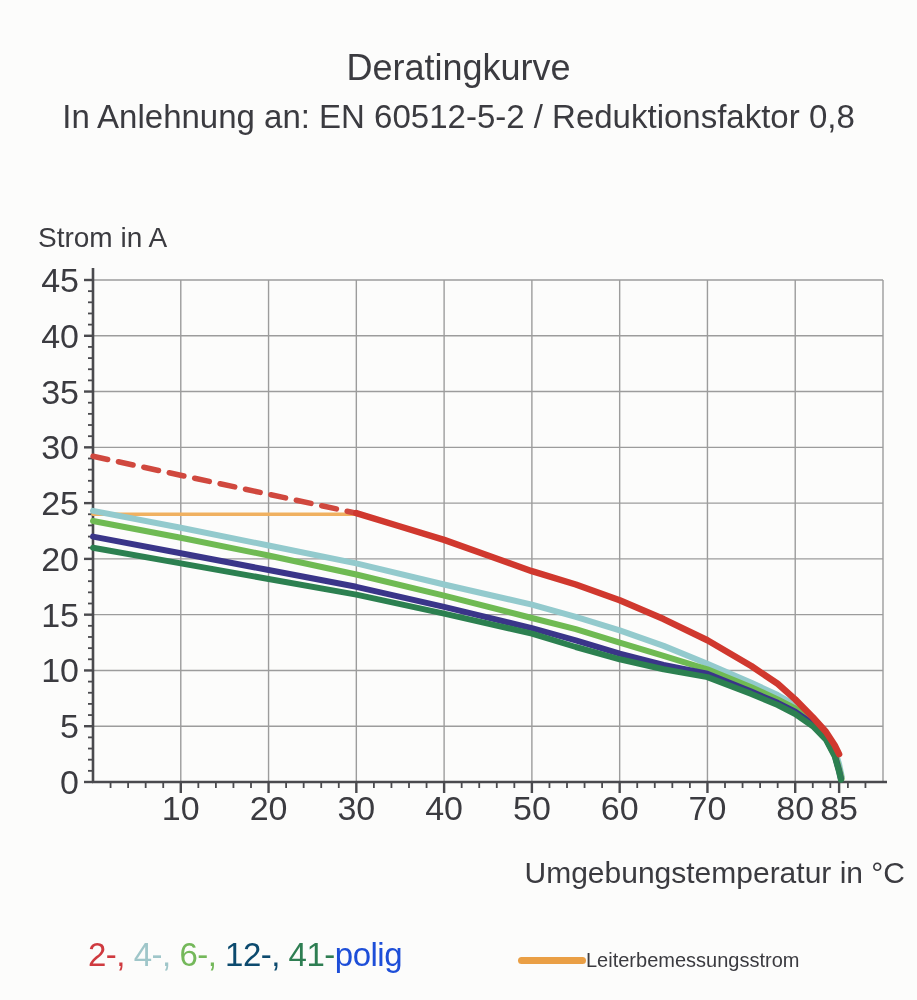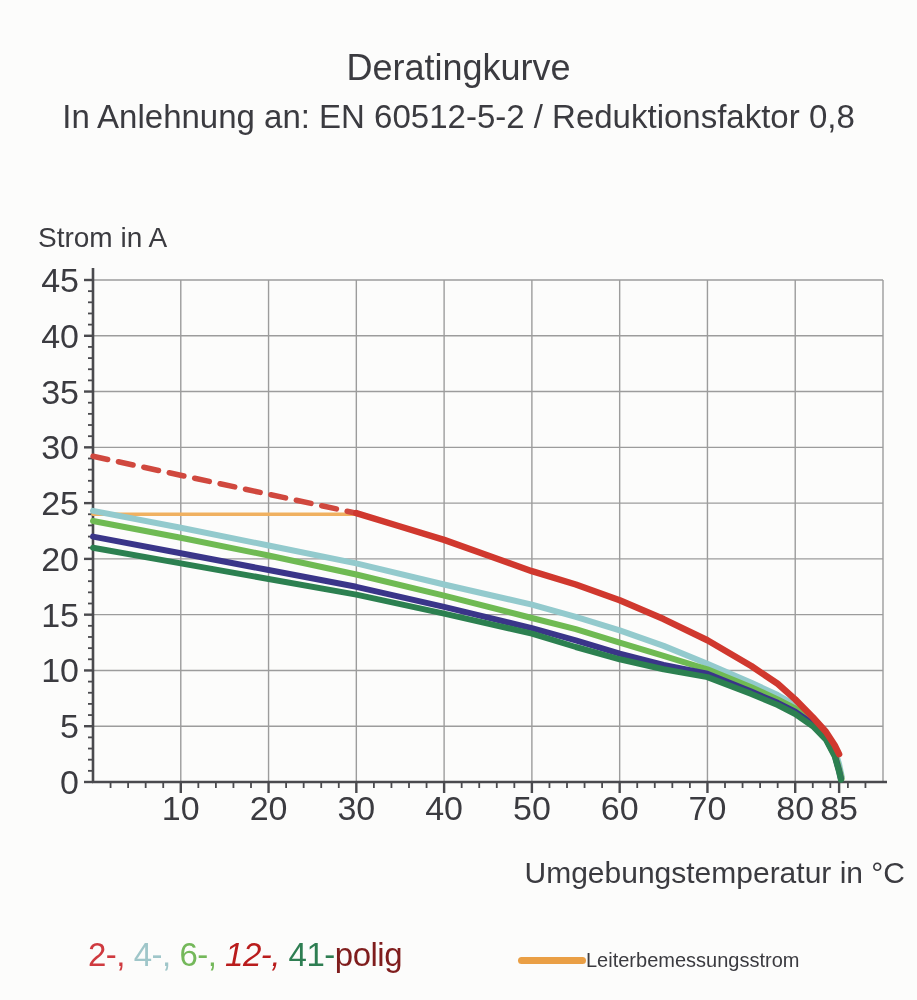--- a/index.html
+++ b/index.html
@@ -173,18 +173,18 @@
     <path d="M93.0 456.3 L356.3 513.2" fill="none" stroke="#d0483e" stroke-width="5.5" stroke-linecap="round" stroke-linejoin="round" stroke-dasharray="15 11"></path>
     <path d="M93.0 510.9 L180.8 527.7 L268.6 545.5 L356.3 563.4 L444.1 584.5 L531.9 604.6 L575.8 616.9 L619.7 630.3 L663.6 645.9 L707.4 663.8 L751.3 682.7 L777.7 695.0 L795.2 705.0 L812.8 718.4 L825.9 732.9 L834.7 749.6 L839.1 764.2 L841.7 776.4" fill="none" stroke="#93cacd" stroke-width="6" stroke-linecap="round" stroke-linejoin="round"></path>
     <path d="M93.0 521.0 L180.8 537.7 L268.6 555.5 L356.3 574.5 L444.1 595.7 L531.9 618.0 L575.8 629.2 L619.7 642.6 L663.6 655.9 L707.4 669.3 L751.3 687.2 L777.7 699.4 L795.2 708.4 L812.8 721.8 L825.9 736.3 L834.7 753.0 L839.1 768.6 L841.7 778.7" fill="none" stroke="#6fba53" stroke-width="6" stroke-linecap="round" stroke-linejoin="round"></path>
     <path d="M93.0 536.6 L180.8 553.3 L268.6 570.0 L356.3 586.8 L444.1 606.9 L531.9 628.1 L575.8 640.3 L619.7 653.7 L663.6 664.9 L707.4 673.8 L751.3 691.6 L777.7 702.8 L795.2 711.7 L812.8 724.0 L825.9 738.5 L834.7 755.2 L839.1 770.8 L840.9 778.7" fill="none" stroke="#3a3589" stroke-width="6" stroke-linecap="round" stroke-linejoin="round"></path>
     <path d="M93.0 547.7 L180.8 563.4 L268.6 579.0 L356.3 594.6 L444.1 613.6 L531.9 633.6 L575.8 647.0 L619.7 659.3 L663.6 669.3 L707.4 677.1 L751.3 693.9 L777.7 705.0 L795.2 714.0 L812.8 726.2 L825.9 739.6 L834.7 756.3 L839.1 772.0 L840.9 779.8" fill="none" stroke="#2c8050" stroke-width="6" stroke-linecap="round" stroke-linejoin="round"></path>
     <path d="M356.3 513.2 L400.2 526.5 L444.1 539.9 L488.0 555.5 L531.9 571.2 L575.8 584.5 L619.7 600.2 L663.6 619.1 L707.4 640.3 L751.3 666.0 L777.7 683.8 L795.2 699.4 L812.8 717.3 L825.9 731.8 L834.7 745.2 L839.1 754.1" fill="none" stroke="#d0382e" stroke-width="6.5" stroke-linecap="round" stroke-linejoin="round"></path>
   </svg>
 
 <div class="xlabel">Umgebungstemperatur in °C</div>
 
-<div class="poles"><span style="color: rgb(207, 58, 63);">2-, </span><span style="color: rgb(159, 198, 201);">4-, </span><span style="color: rgb(116, 184, 90);">6-, </span><span style="color: #b91c1c; font-style: italic;">12-, </span><span style="color: rgb(46, 126, 82);">41-</span><span style="color: #7f1d1d;">polig</span></div>
+<div class="poles"><span style="color: rgb(207, 58, 63);">2-, </span><span style="color: rgb(159, 198, 201);">4-, </span><span style="color: rgb(116, 184, 90);">6-, </span><span style="color: #0c4a6e;">12-, </span><span style="color: rgb(46, 126, 82);">41-</span><span style="color: #1d4ed8;">polig</span></div>
 
 <div class="rated">
   <span class="swatch" style="background: rgb(234, 159, 69);"></span>
   <span>Leiterbemessungsstrom</span>
 </div>
 
 </body></html>

